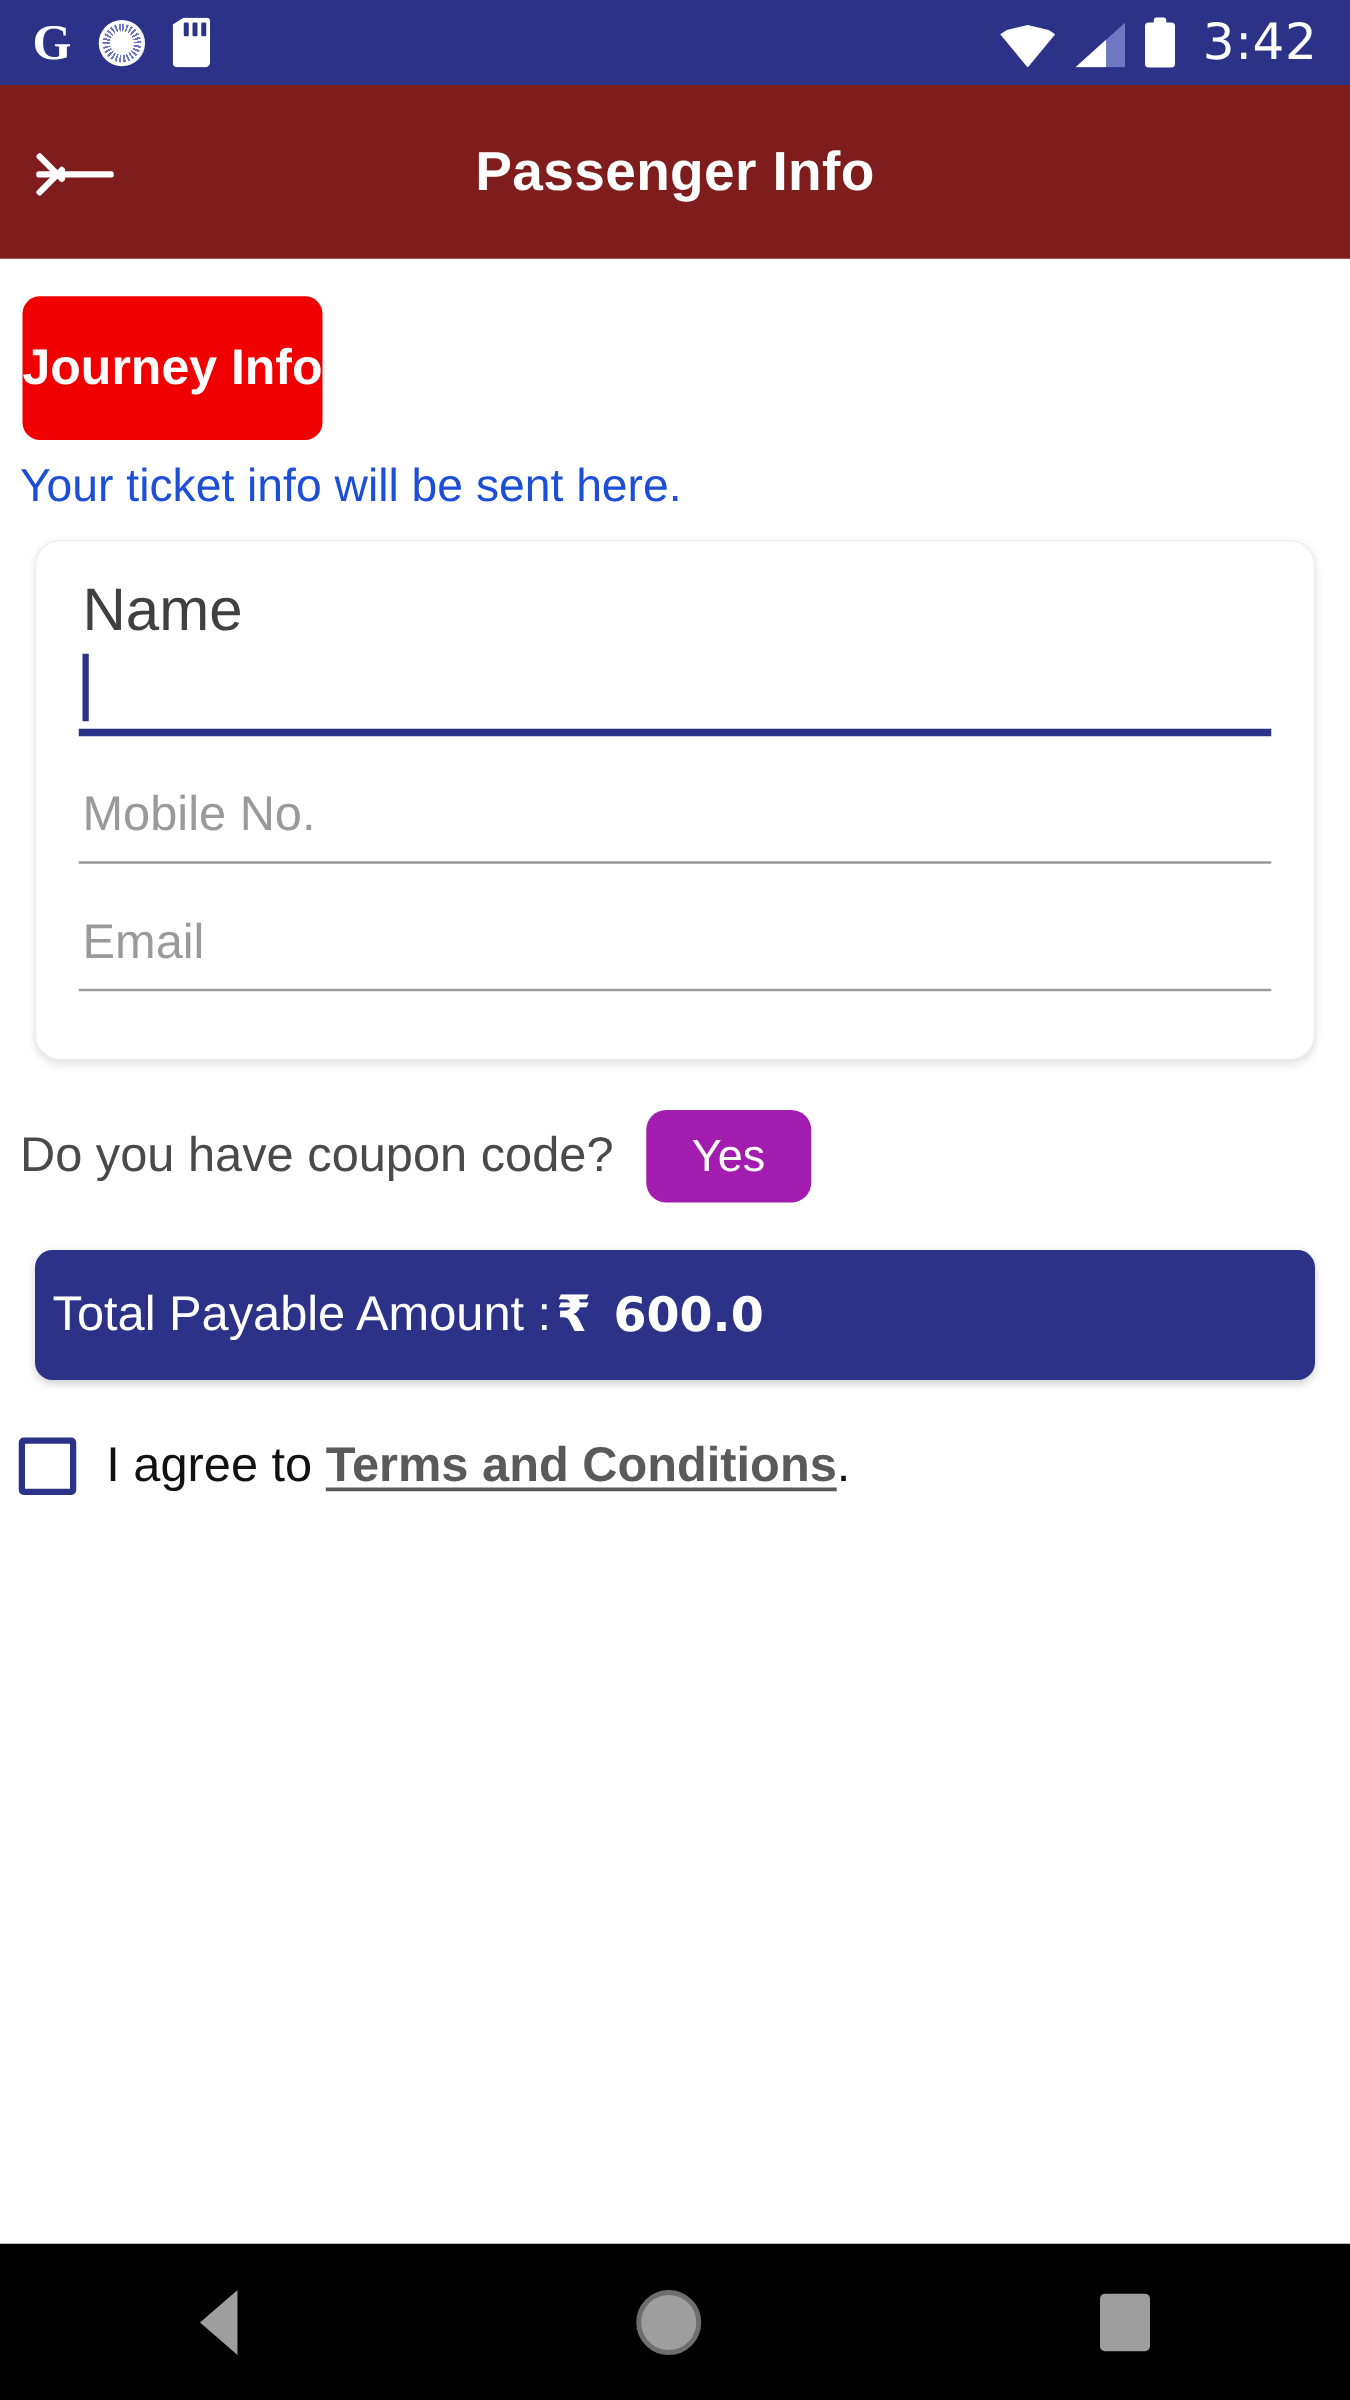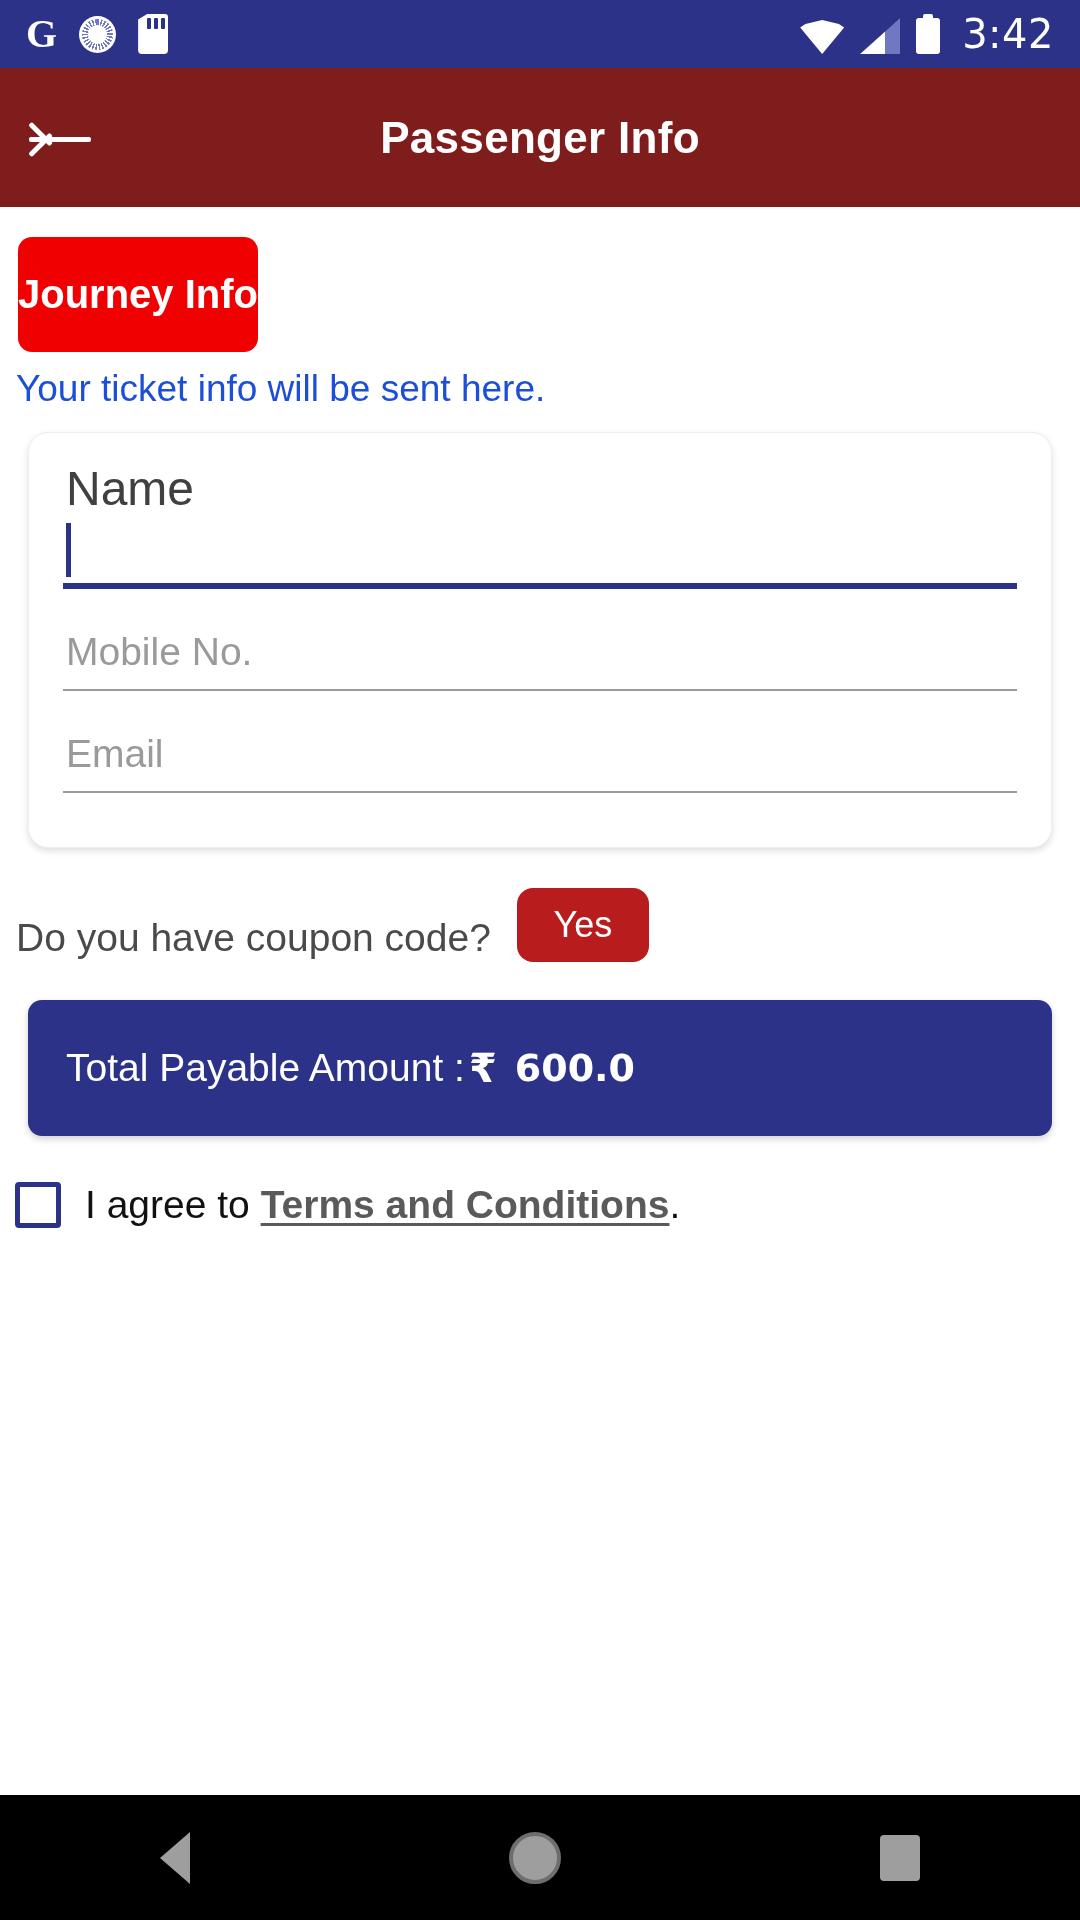--- a/index.html
+++ b/index.html
@@ -131,33 +131,33 @@
   }
   .field.focused .field-underline{ height:6px; background:#2B3288; }
   .caret{
     width:5px; height:54px; background:#2B3288; display:block;
   }
   .placeholder{
     color:#9A9A9A; font-size:39px; line-height:48px;
   }
 
   .coupon-row{
-    margin:40px 0 0 16px; display:flex; align-items:flex-end; gap:26px;
+    margin:40px 0 0 16px; display:flex; align-items:center; gap:26px;
   }
   .coupon-q{ color:#4A4A4A; font-size:39px; line-height:48px; }
   .yes-btn{
-    background:#b91c1c; color:#fff; font-size:36px; border:none;
+    background:#a21caf; color:#fff; font-size:36px; border:none;
     border-radius:16px; width:132px; height:74px; cursor:pointer;
     display:flex; align-items:center; justify-content:center;
   }
 
   .total-banner{
-    margin:38px 28px 0 28px; height:136px; background:#2B3288;
+    margin:38px 28px 0 28px; height:104px; background:#2B3288;
     border-radius:14px; display:flex; align-items:center;
-    padding-left:38px; color:#fff;
+    padding-left:14px; color:#fff;
     box-shadow:0 3px 7px rgba(0,0,0,0.18);
   }
   .total-label{ font-size:39px; }
   .rupee{ font-size:40px; font-weight:bold; margin-left:4px; font-family:"DejaVu Sans", sans-serif; }
   .total-value{ font-size:38px; font-weight:bold; margin-left:18px; font-family:"DejaVu Sans", sans-serif; }
 
   .agree-row{
     margin:46px 0 0 15px; display:flex; align-items:center; gap:24px;
   }
   .checkbox{

